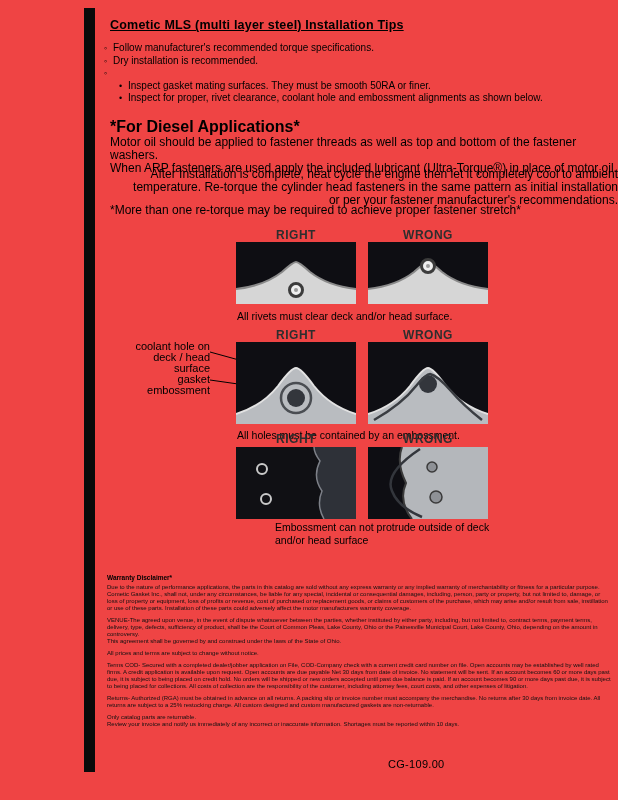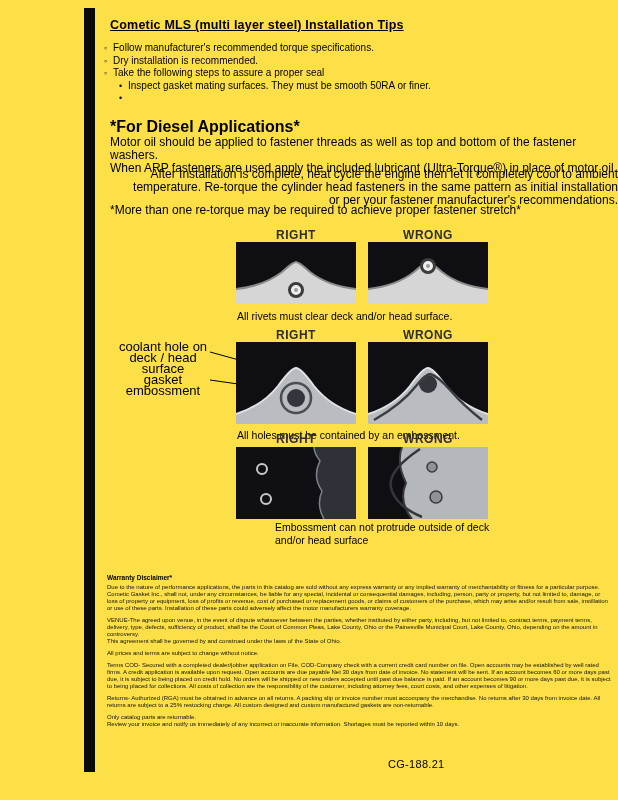--- a/index.html
+++ b/index.html
@@ -1,17 +1,17 @@
 <!DOCTYPE html>
 <html><head>
 <meta charset="utf-8">
 <style>
   html,body{margin:0;padding:0;background:#e9e9e9;}
   .page{
-    position:relative;width:618px;height:800px;background:#fde047;
+    position:relative;width:618px;height:800px;background:#ef4444;
     font-family:"Liberation Sans", sans-serif;color:#000;overflow:hidden;
     margin:0 auto;
   }
   .spine{position:absolute;left:84px;top:8px;width:11px;height:764px;background:#0a0a0a;}
   .title{
     position:absolute;left:110px;top:18px;font-size:12.5px;font-weight:bold;
     text-decoration:underline;letter-spacing:.2px;
   }
   .bullets{position:absolute;left:104px;top:42px;width:505px;font-size:10px;line-height:12.5px;}
   .bullet-row{display:flex;}
@@ -23,21 +23,21 @@
   .p2{top:168px;text-align:right;}
   .p3{top:204px;}
   .dlabel{
     position:absolute;width:120px;text-align:center;font-size:12px;color:#2e2e2e;
     letter-spacing:.5px;
     font-weight:bold;
   }
   .dimg{position:absolute;display:block;}
   .caption{position:absolute;font-size:10.5px;line-height:12.5px;white-space:pre-line;}
   .ann{
-    position:absolute;width:94px;text-align:center;font-size:13px;line-height:11px;
+    position:absolute;width:94px;text-align:right;font-size:11px;line-height:11px;
     white-space:pre-line;
   }
   .leader{position:absolute;left:210px;top:344px;width:64px;height:50px;}
   .warranty-heading{position:absolute;left:107px;top:574px;font-size:6.5px;font-weight:bold;}
   .warranty{position:absolute;left:107px;top:584px;width:505px;}
   .warranty p{
     margin:0 0 5px 0;font-size:6px;line-height:7px;white-space:pre-line;color:#111;
   }
   .footer{position:absolute;left:388px;top:758px;font-size:11px;letter-spacing:.3px;}
 </style>
@@ -54,28 +54,28 @@
     <div class="bullet-row">
       <span class="bullet-glyph">◦</span>
       <span>Follow manufacturer's recommended torque specifications.</span>
     </div>
     <div class="bullet-row">
       <span class="bullet-glyph">◦</span>
       <span>Dry installation is recommended.</span>
     </div>
     <div class="bullet-row">
       <span class="bullet-glyph">◦</span>
-      <span>Take the following steps to assure a proper seal</span>
     </div>
     <div class="bullet-row sub">
       <span class="bullet-glyph">•</span>
       <span>Inspect gasket mating surfaces.  They must be smooth 50RA or finer.</span>
     </div>
     <div class="bullet-row sub">
       <span class="bullet-glyph">•</span>
+      <span>Inspect for proper, rivet clearance, coolant hole and embossment alignments as shown below.</span>
     </div>
   </div>
 
   <div class="heading">*For Diesel Applications*</div>
   <div class="para p1">Motor oil should be applied to fastener threads as well as top and bottom of the fastener washers.
 When ARP fasteners are used apply the included lubricant (Ultra-Torque®) in place of motor oil.</div>
   <div class="para p2">After Installation is complete, heat cycle the engine then let it completely cool to ambient
 temperature. Re-torque the cylinder head fasteners in the same pattern as initial installation
 or per your fastener manufacturer's recommendations.</div>
   <div class="para p3">*More than one re-torque may be required to achieve proper fastener stretch*</div>
@@ -159,15 +159,15 @@
     <p>Due to the nature of performance applications, the parts in this catalog are sold without any express warranty or any implied warranty of merchantability or fitness for a particular purpose.  Cometic Gasket Inc., shall not, under any circumstances, be liable for any special, incidental or consequential damages, including, person, party or property, but not limited to, damage, or loss of property or equipment, loss of profits or revenue, cost of purchased or replacement goods, or claims of customers of the purchase, which may arise and/or result from sale, instillation or use of these parts.  Installation of these parts could adversely affect the motor manufacturers warranty coverage.</p>
     <p>VENUE-The agreed upon venue, in the event of dispute whatsoever between the parties, whether instituted by either party, including, but not limited to, contract terms, payment terms, delivery, type, defects, sufficiency of product, shall be the Court of Common Pleas, Lake County, Ohio or the Painesville Municipal Court, Lake County, Ohio, depending on the amount in controversy.
 This agreement shall be governed by and construed under the laws of the State of Ohio.</p>
     <p>All prices and terms are subject to change without notice.</p>
     <p>Terms COD- Secured with a completed dealer/jobber application on File, COD-Company check with a current credit card number on file.  Open accounts may be established by well rated firms.  A credit application is available upon request.  Open accounts are due payable Net 30 days from date of invoice.  No statement will be sent.  If an account becomes 60 or more days past due, it is subject to being placed on credit hold.  No orders will be shipped or new orders accepted until past due balance is paid.  If an account becomes 90 or more days past due, it is subject to being placed for collections.  All costs of collection are the responsibility of the customer, including attorney fees, court costs, and other expenses of litigation.</p>
     <p>Returns- Authorized (RGA) must be obtained in advance on all returns.  A packing slip or invoice number must accompany the merchandise.  No returns after 30 days from invoice date.  All returns are subject to a 25% restocking charge.  All custom designed and custom manufactured gaskets are non-returnable.</p>
     <p>Only catalog parts are returnable.
 Review your invoice and notify us immediately of any incorrect or inaccurate information.  Shortages must be reported within 10 days.</p>
   </div>
 
-  <div class="footer">CG-188.21</div>
+  <div class="footer">CG-109.00</div>
 
 </div>
 
 </body></html>

